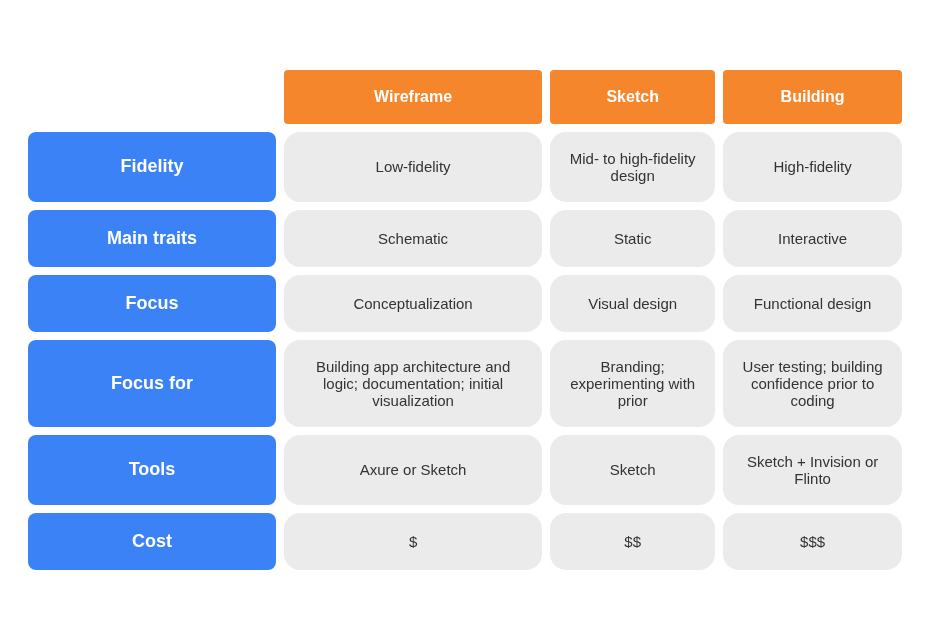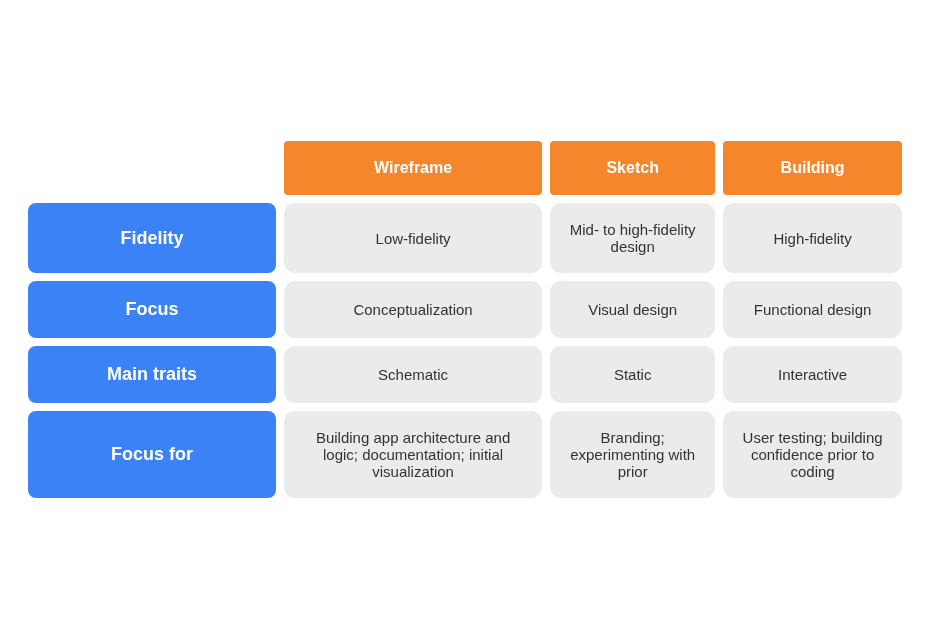--- a/index.html
+++ b/index.html
@@ -49,21 +49,21 @@
       border-radius: 8px;
       width: 248px;
     }
 
     .data-cell {
       background-color: #ebebeb;
       color: #333333;
       font-size: 15px;
       text-align: center;
       padding: 18px 14px;
-      border-radius: 11px;
+      border-radius: 16px;
       vertical-align: middle;
     }
 
     .empty-corner {
       background: transparent;
     }
 
     tr {
       height: auto;
     }
@@ -82,32 +82,44 @@
       </tr>
     </thead>
     <tbody id="table-body">
     <tr>
           <td class="row-label">Fidelity</td>
           <td class="data-cell">Low-fidelity</td>
           <td class="data-cell">Mid- to high-fidelity design</td>
           <td class="data-cell">High-fidelity</td>
         </tr>
         <tr>
+          <td class="row-label">Main traits</td>
+          <td class="data-cell">Schematic</td>
+          <td class="data-cell">Static</td>
+          <td class="data-cell">Interactive</td>
+        </tr>
+        <tr>
           <td class="row-label">Focus</td>
           <td class="data-cell">Conceptualization</td>
           <td class="data-cell">Visual design</td>
           <td class="data-cell">Functional design</td>
-        </tr>
-        <tr>
-          <td class="row-label">Main traits</td>
-          <td class="data-cell">Schematic</td>
-          <td class="data-cell">Static</td>
-          <td class="data-cell">Interactive</td>
         </tr>
         <tr>
           <td class="row-label">Focus for</td>
           <td class="data-cell">Building app architecture and logic; documentation; initial visualization</td>
           <td class="data-cell">Branding; experimenting with prior</td>
           <td class="data-cell">User testing; building confidence prior to coding</td>
         </tr>
+        <tr>
+          <td class="row-label">Tools</td>
+          <td class="data-cell">Axure or Sketch</td>
+          <td class="data-cell">Sketch</td>
+          <td class="data-cell">Sketch + Invision or Flinto</td>
+        </tr>
+        <tr>
+          <td class="row-label">Cost</td>
+          <td class="data-cell">$</td>
+          <td class="data-cell">$$</td>
+          <td class="data-cell">$$$</td>
+        </tr>
       </tbody>
   </table>
 </div>
 
 </body></html>

